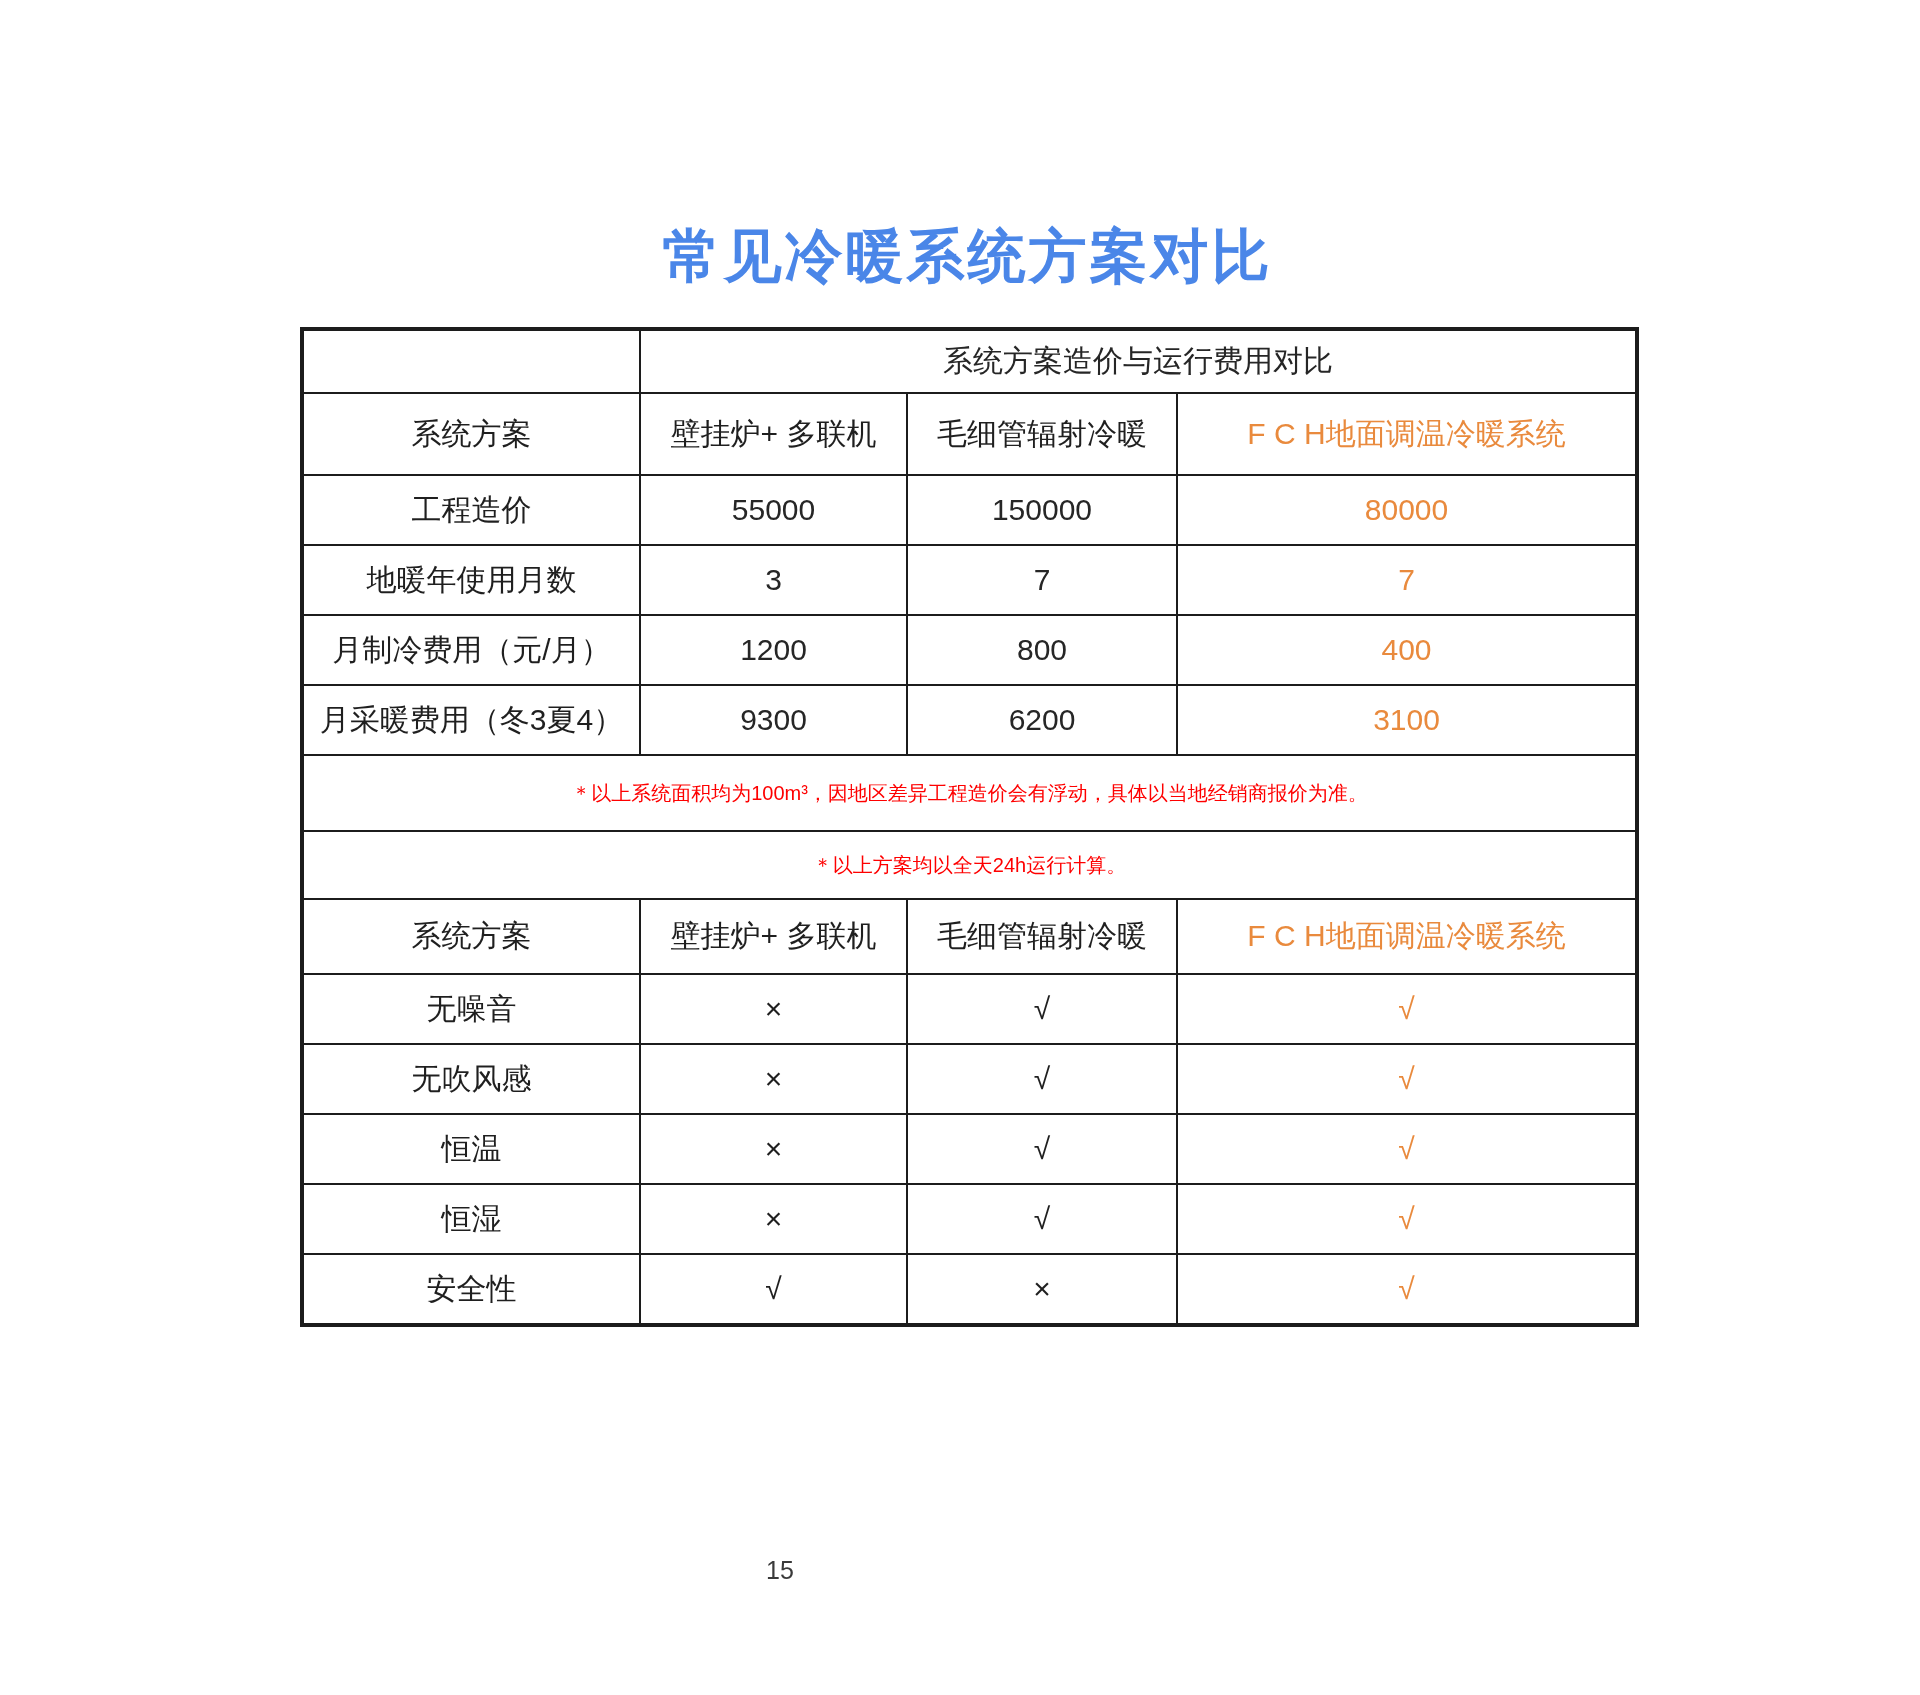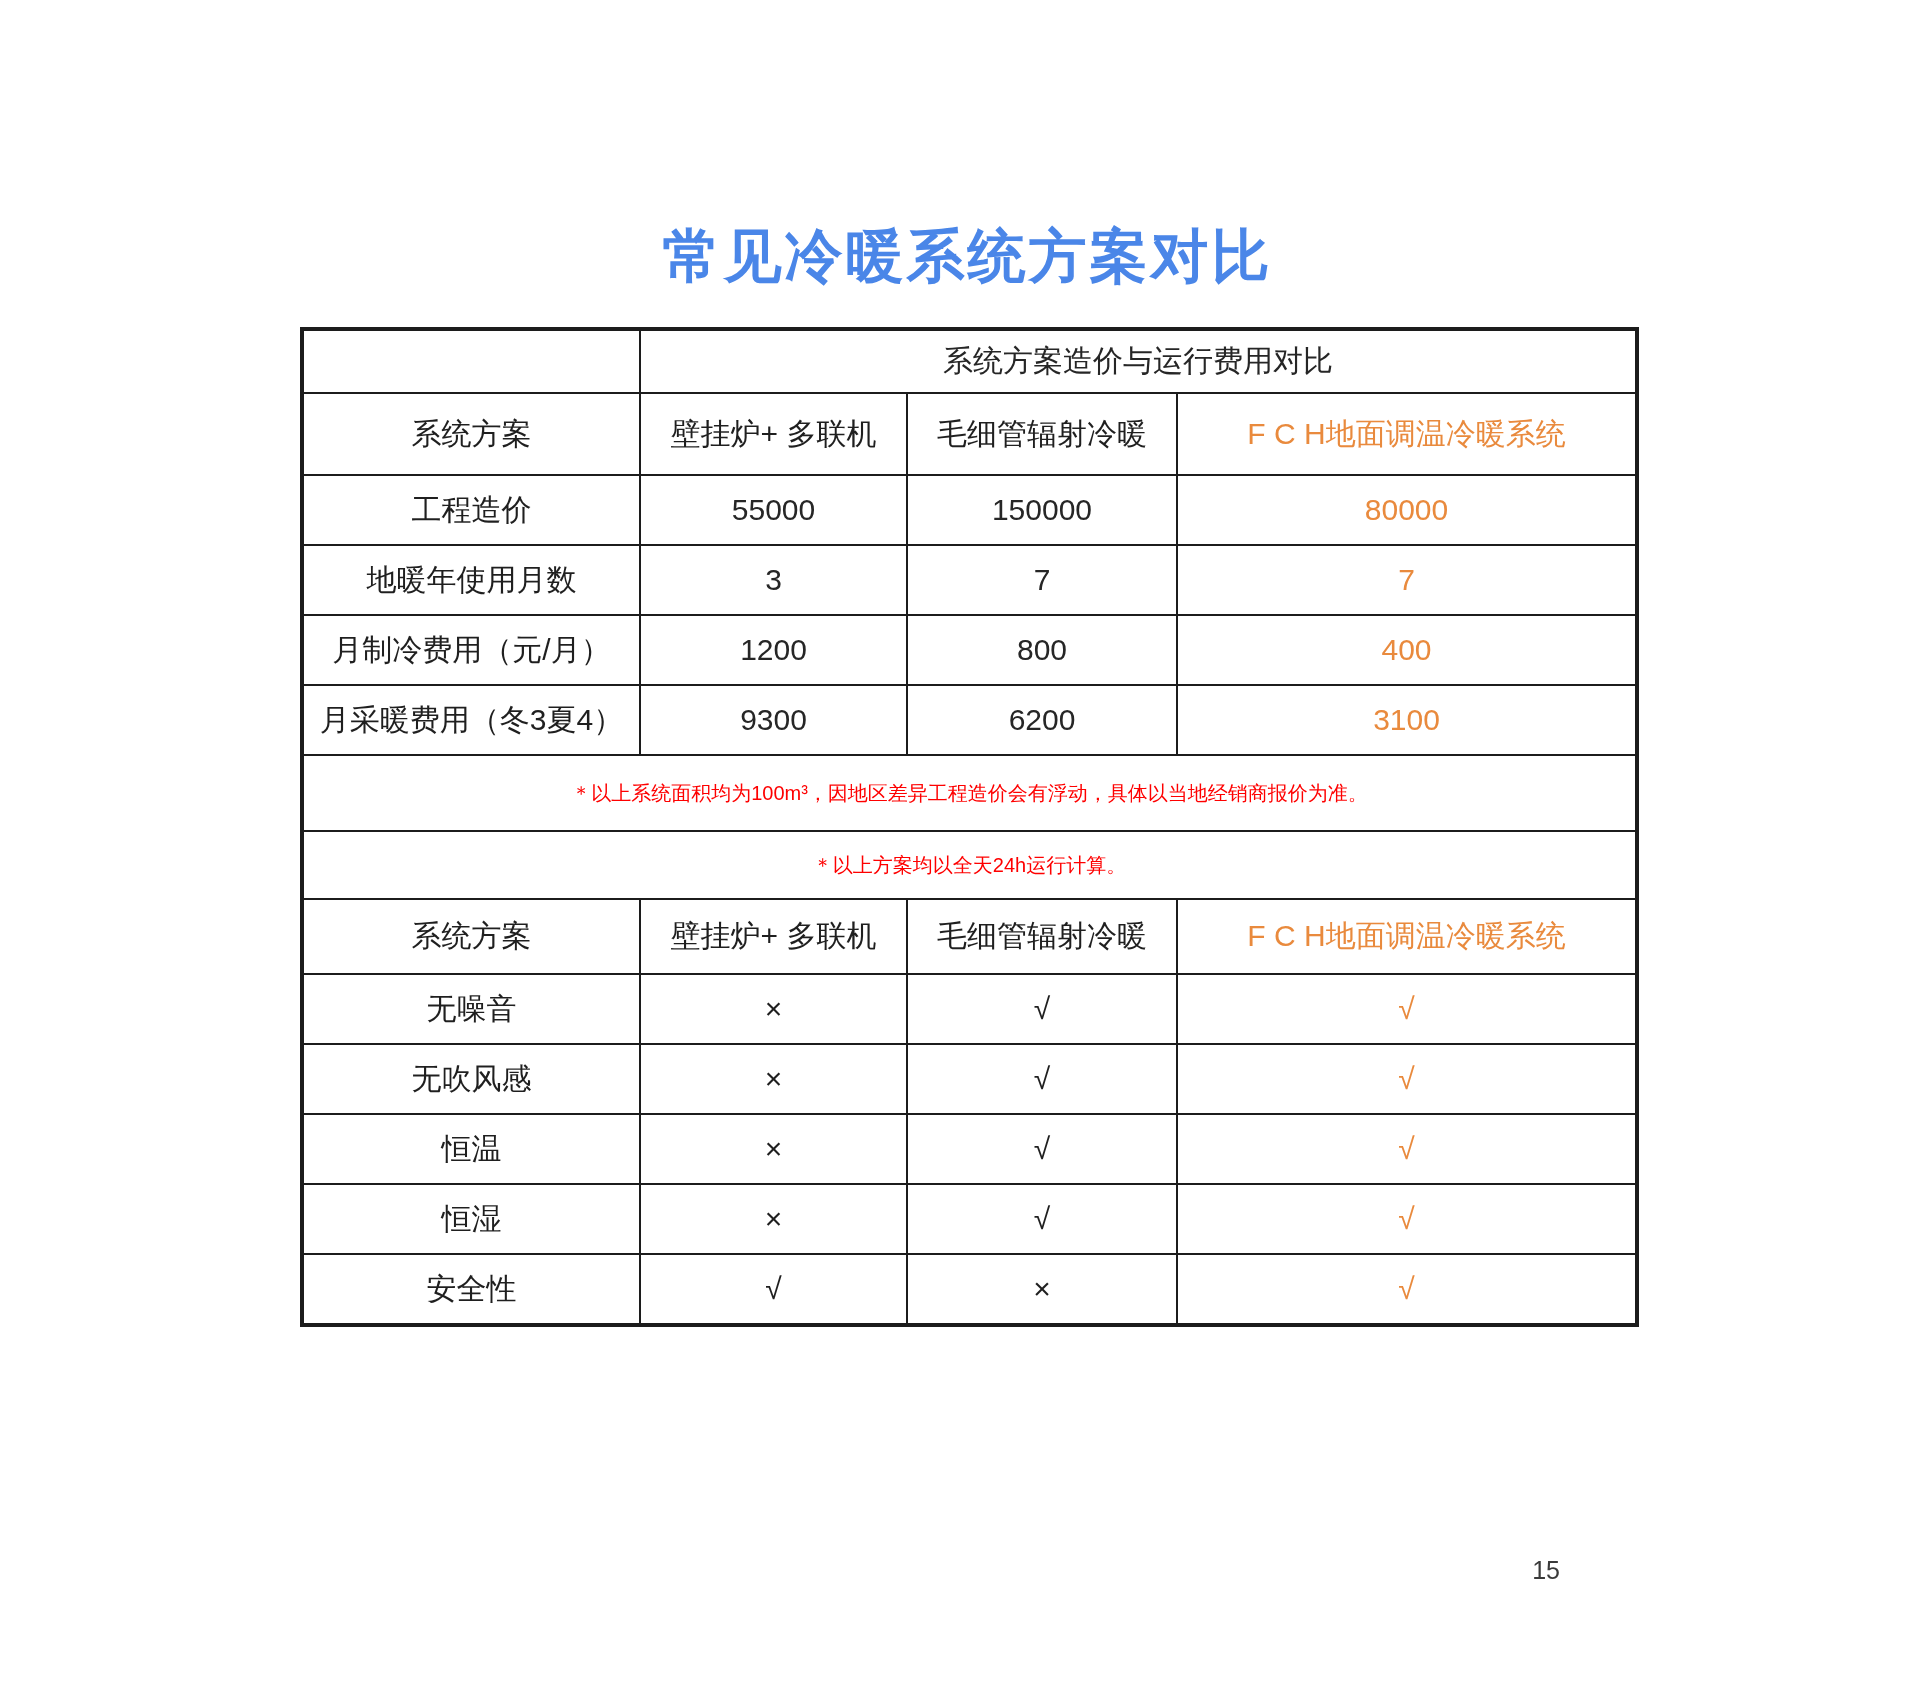--- a/index.html
+++ b/index.html
@@ -55,21 +55,21 @@
   td.num{color:#262626;}
   td.note{
     text-align:left;
     padding-left:14px;
     color:#FE0000;
     font-size:20px;
   }
   .pagenum{
     position:absolute;
     top:1556px;left:0;width:1560px;
-    text-align:right;
+    text-align:center;
     font-size:25px;
     color:#3a3a3a;
   }
 </style>
 </head>
 <body>
 
 <h1 class="title">常见冷暖系统方案对比</h1>
 
 <table class="cmp">

